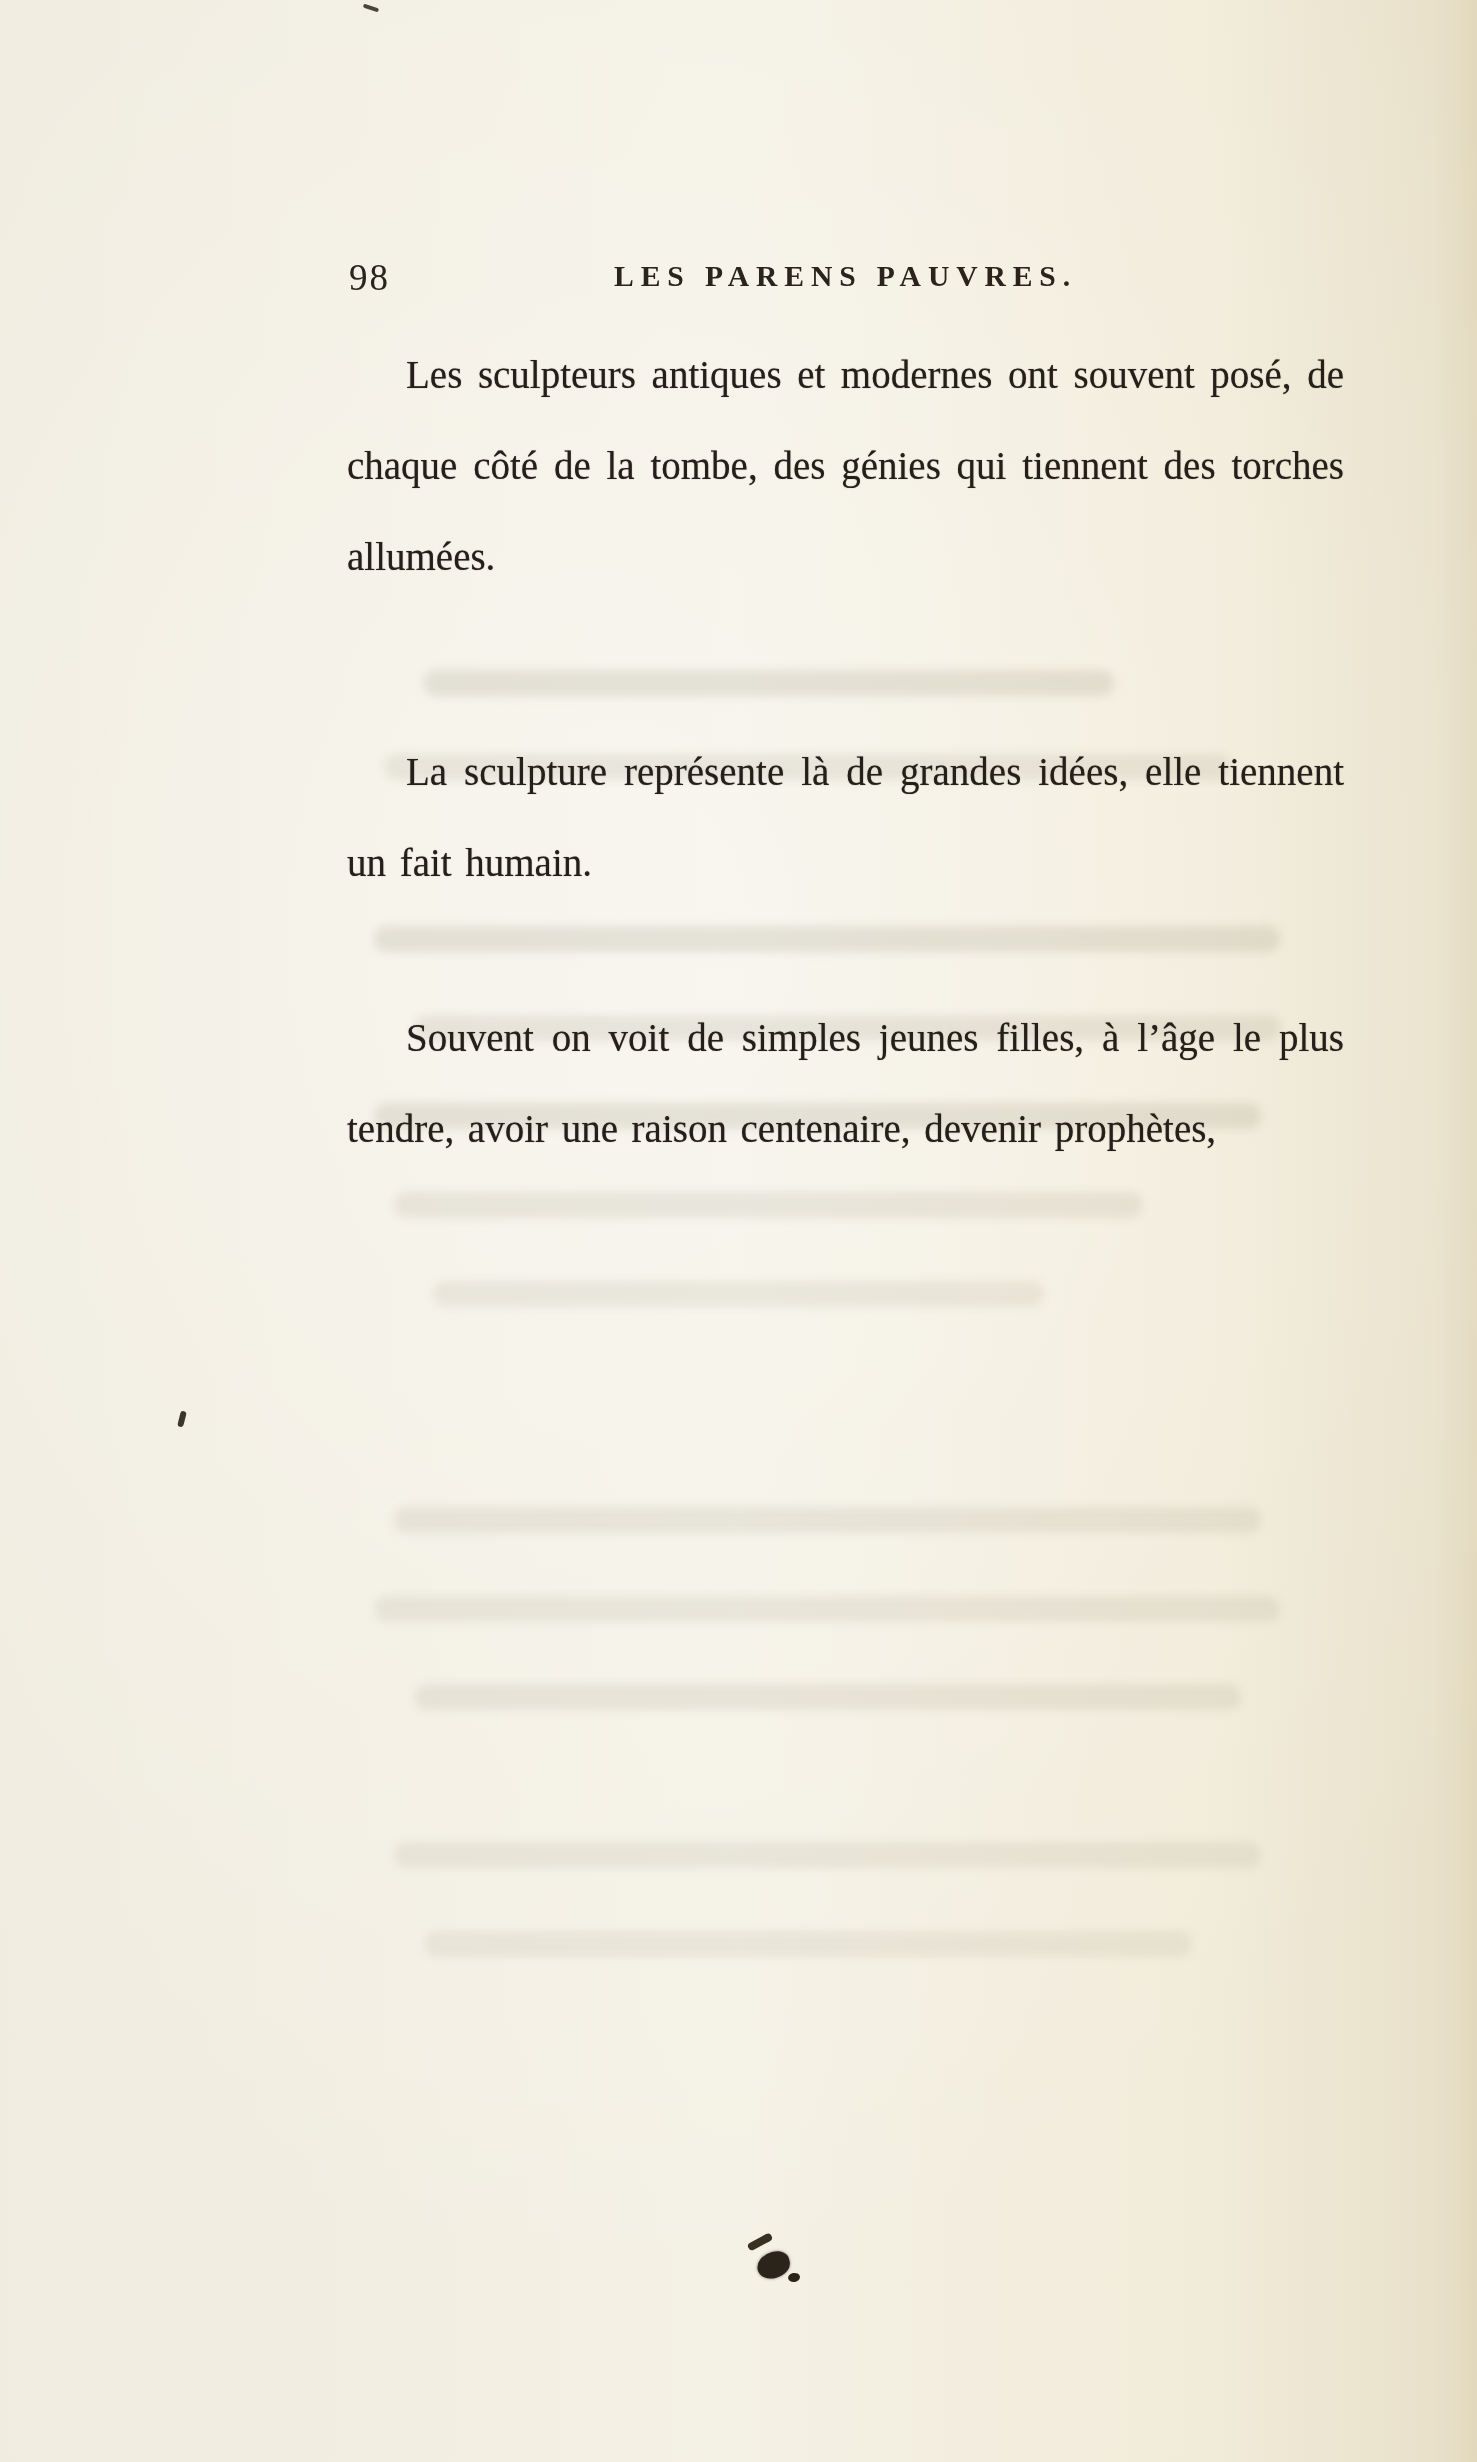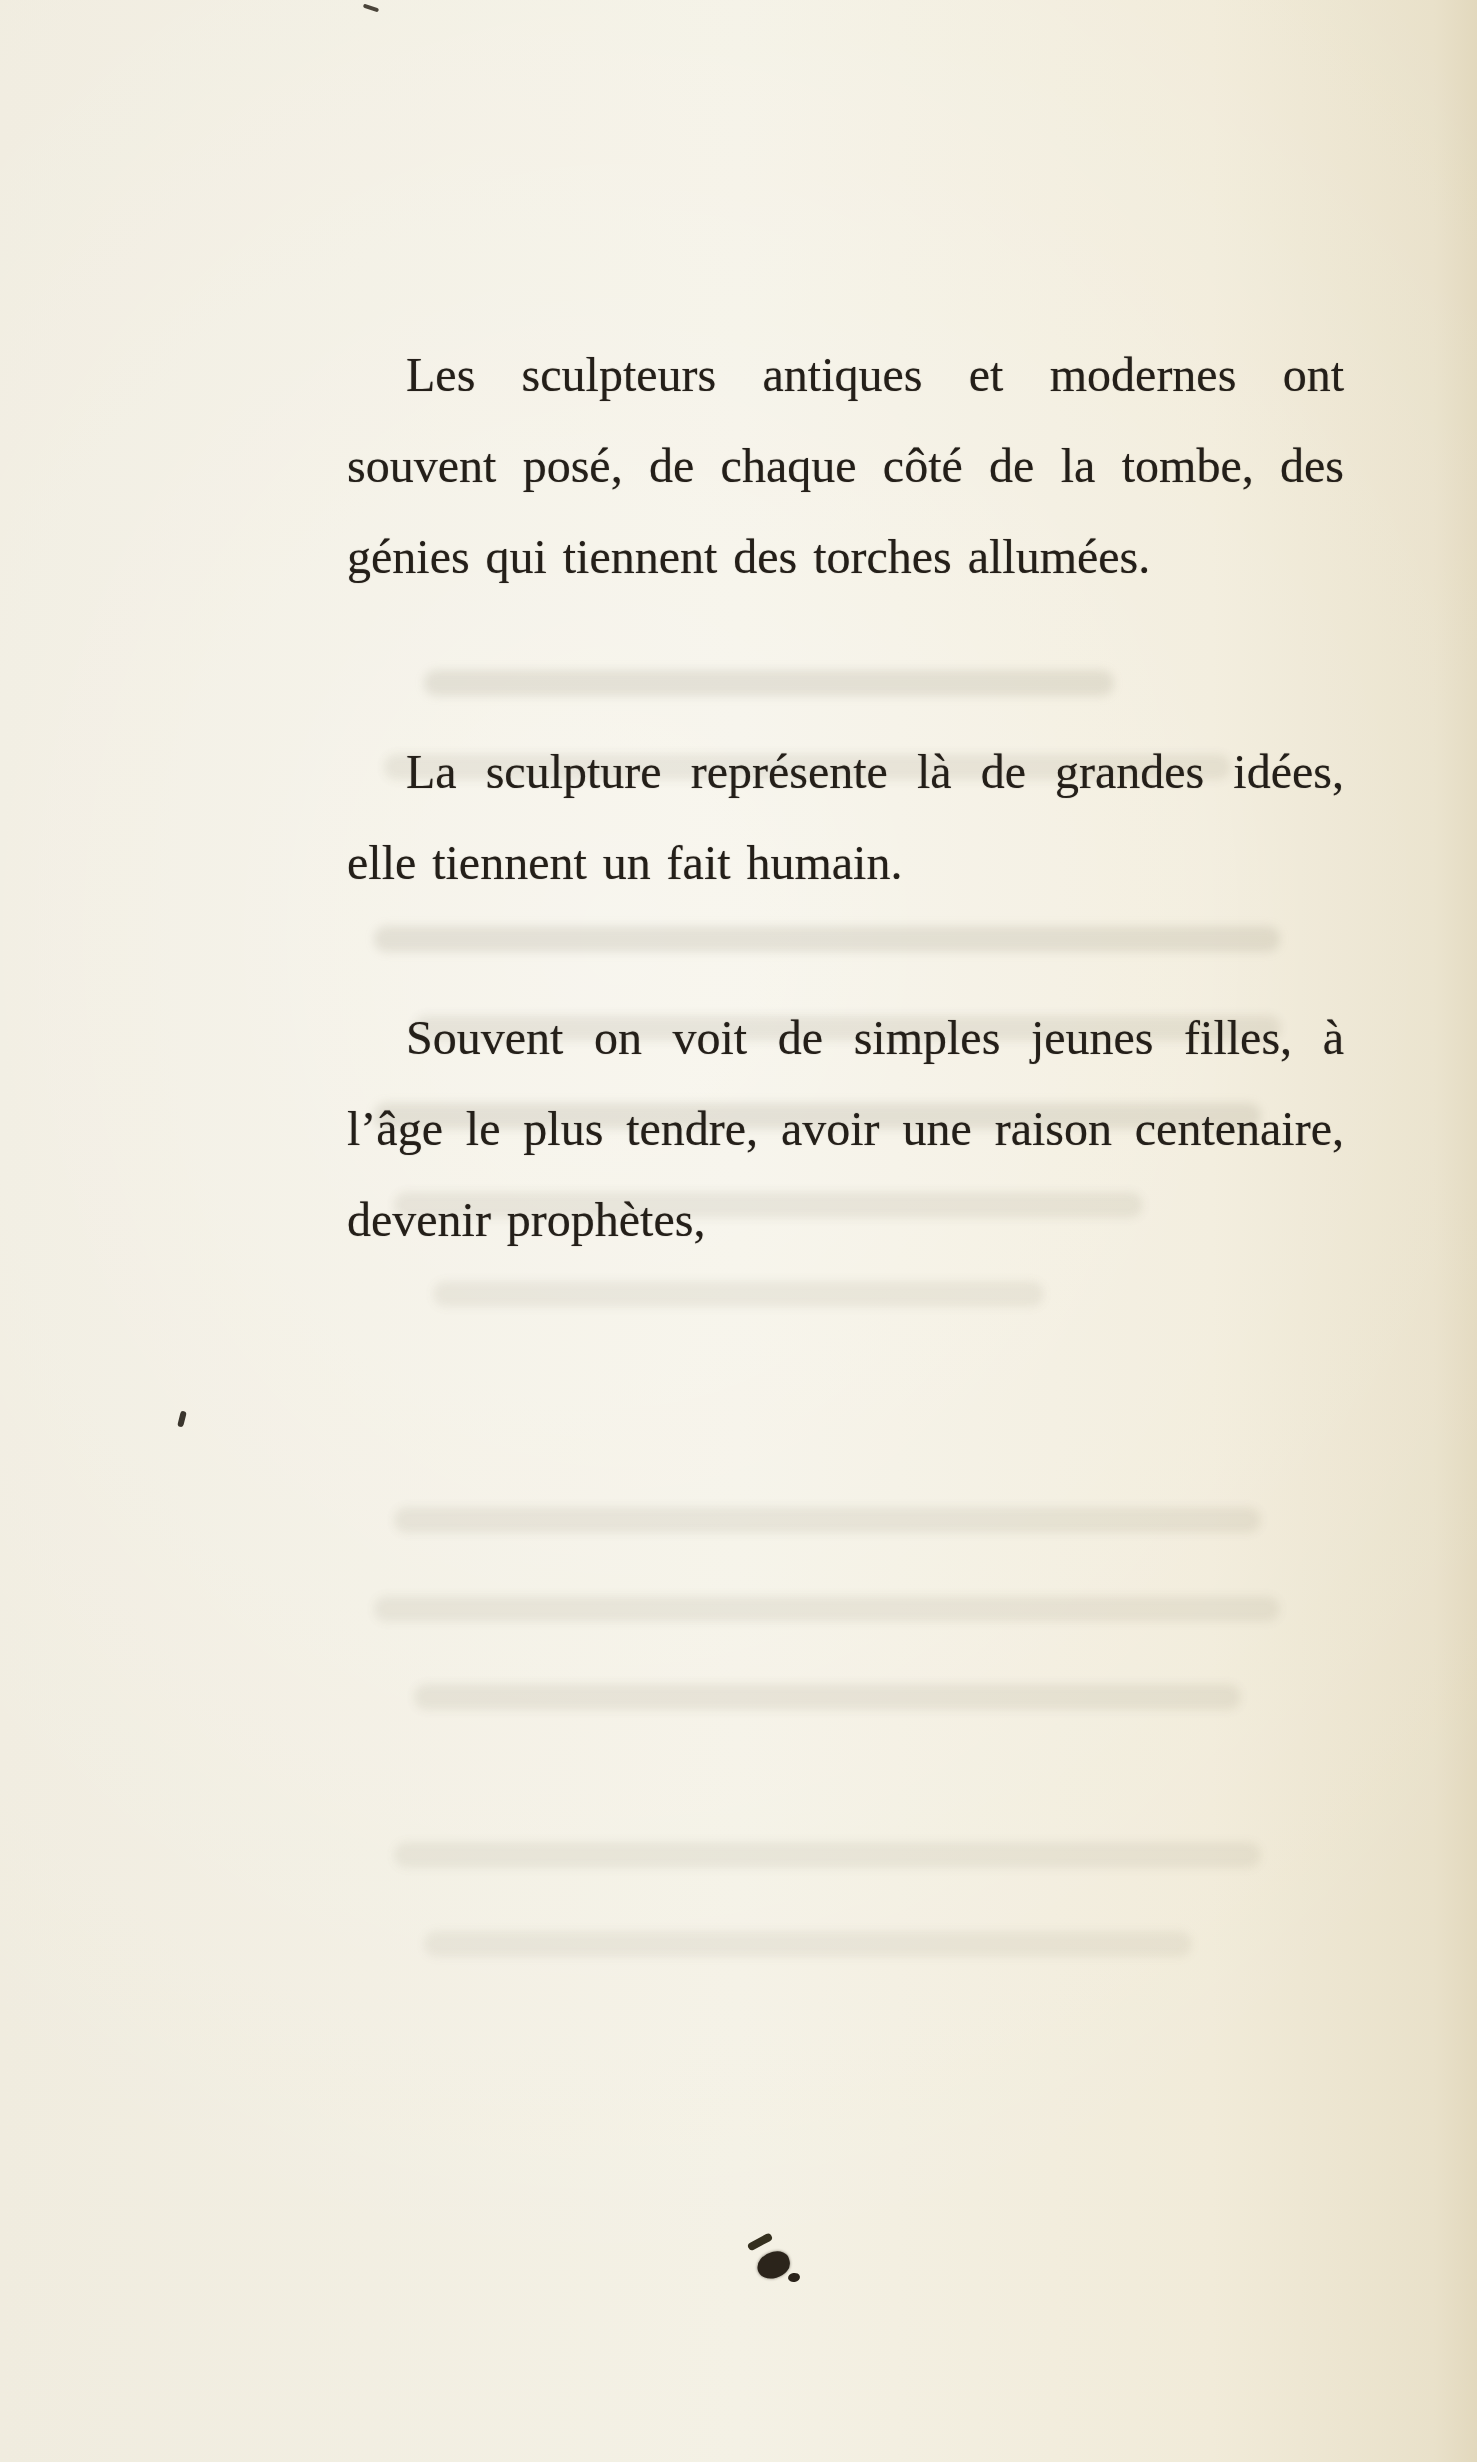--- a/index.html
+++ b/index.html
@@ -76,21 +76,21 @@
     color: #2a241d;
   }
 
   
   .body-text {
     position: absolute;
     z-index: 2;
     top: 329px;
     left: 347px;
     width: 997px;
-    font-size: 48px;
+    font-size: 39px;
     line-height: 91px;
     text-align: justify;
     text-shadow: 0 0 1px rgba(36, 31, 25, 0.55);
   }
   .para {
     margin: 0;
     text-indent: 59px;
     word-spacing: 3.9px;
   }
   .para.p1 { margin-bottom: 124px; }
@@ -159,20 +159,24 @@
     <div class="smudge s5"></div>
     <div class="smudge s6"></div>
     <div class="smudge s7"></div>
     <div class="smudge s8"></div>
     <div class="smudge s9"></div>
     <div class="smudge s10"></div>
     <div class="smudge s11"></div>
     <div class="smudge s12"></div>
   </div>
 
+  <header class="page-header">
+    <span class="page-number">98</span>
+    <span class="running-title">LES PARENS PAUVRES.</span>
+  </header>
 
   <main class="body-text">
     <p class="para p1">Les sculpteurs antiques et modernes ont souvent posé, de chaque côté de la tombe, des génies qui tiennent des torches allumées.</p>
     <p class="para p3">La sculpture représente là de grandes idées, elle tiennent un fait humain.</p>
     <p class="para p5">Souvent on voit de simples jeunes filles, à l’âge le plus tendre, avoir une raison centenaire, devenir prophètes,</p>
   </main>
 
   <div class="artifact top-edge-mark"></div>
   <div class="artifact margin-speck"></div>
 

